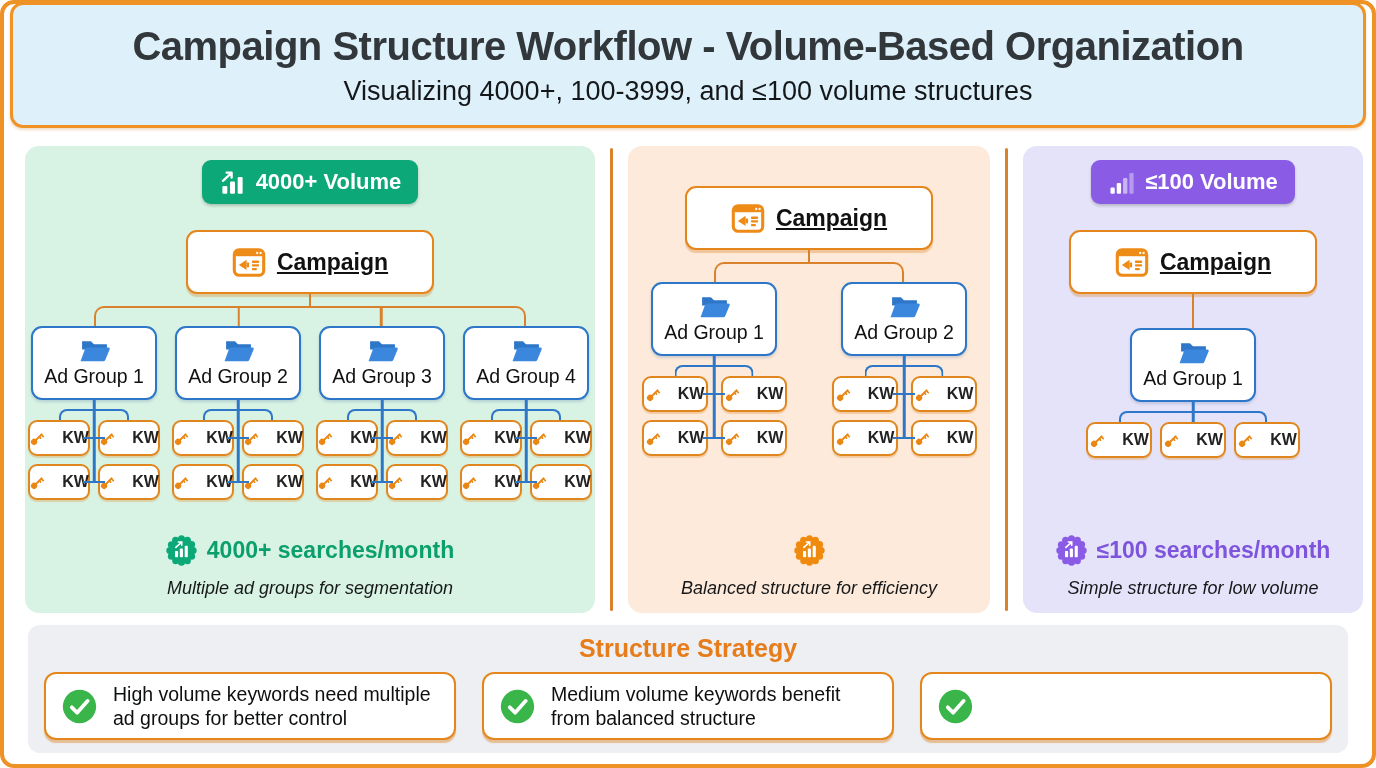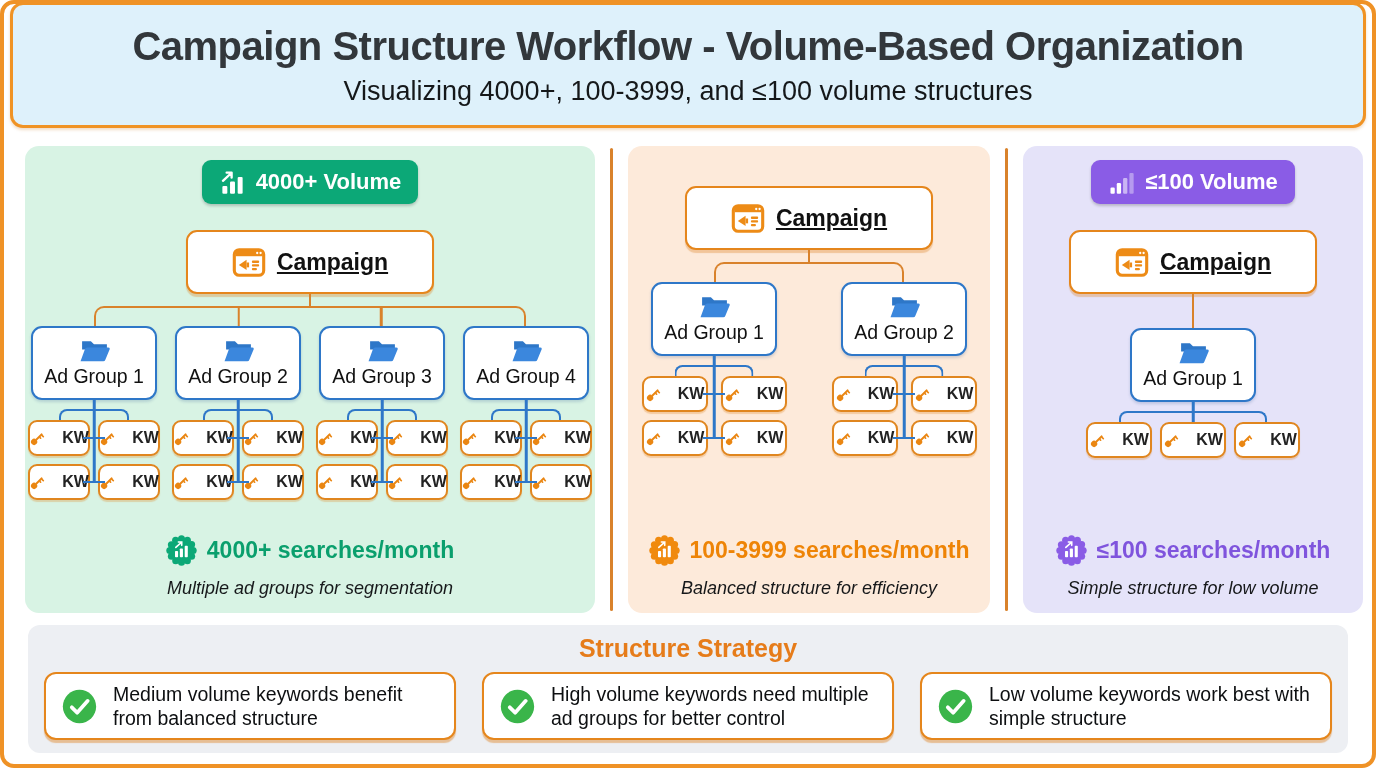--- a/index.html
+++ b/index.html
@@ -646,21 +646,20 @@
               <circle cx="15.0" cy="3.7" r="3.4" fill="#f08a0e"></circle>
               <circle cx="20.7" cy="5.2" r="3.4" fill="#f08a0e"></circle>
               <circle cx="24.8" cy="9.3" r="3.4" fill="#f08a0e"></circle>
       <circle cx="15" cy="15" r="11.8" fill="#f08a0e"></circle>
       <rect x="8.7" y="15.5" width="3" height="6" rx=".8" fill="#fff"></rect>
       <rect x="13.4" y="13" width="3" height="8.5" rx=".8" fill="#fff"></rect>
       <rect x="18.1" y="10.5" width="3" height="11" rx=".8" fill="#fff"></rect>
       <path d="M9.5 12 L14.5 7.5 M12 6.8 h3.2 v3.2" stroke="#fff" stroke-width="1.6" fill="none" stroke-linecap="round"></path>
     </svg>
           </span>
-        <span>100-3999 searches/month</span>
       </div>
       <div class="fnote">Balanced structure for efficiency</div>
     </div>
   </div>
 
   <div class="divider"></div>
 
   <div class="col col-2">
     <div class="badge badge-2">
       <span>
@@ -783,34 +782,33 @@
 <div class="strategy">
   <div class="stitle">Structure Strategy</div>
   <div class="cards">
     <div class="card">
       <span>
           <svg width="37" height="37" viewBox="0 0 36 36">
       <circle cx="18" cy="18" r="16.2" fill="#3ab54a"></circle>
       <path d="M10.5 18.8 l5.2 5.2 L26 12.5" stroke="#fff" stroke-width="3.6" fill="none" stroke-linecap="round" stroke-linejoin="round"></path>
     </svg>
         </span>
-      <span class="txt">Medium volume keywords benefit from balanced structure</span>
+      <span class="txt">High volume keywords need multiple ad groups for better control</span>
     </div>
     <div class="card">
       <span>
           <svg width="37" height="37" viewBox="0 0 36 36">
       <circle cx="18" cy="18" r="16.2" fill="#3ab54a"></circle>
       <path d="M10.5 18.8 l5.2 5.2 L26 12.5" stroke="#fff" stroke-width="3.6" fill="none" stroke-linecap="round" stroke-linejoin="round"></path>
     </svg>
         </span>
-      <span class="txt">High volume keywords need multiple ad groups for better control</span>
+      <span class="txt">Medium volume keywords benefit from balanced structure</span>
     </div>
     <div class="card">
       <span>
           <svg width="37" height="37" viewBox="0 0 36 36">
       <circle cx="18" cy="18" r="16.2" fill="#3ab54a"></circle>
       <path d="M10.5 18.8 l5.2 5.2 L26 12.5" stroke="#fff" stroke-width="3.6" fill="none" stroke-linecap="round" stroke-linejoin="round"></path>
     </svg>
         </span>
-      <span class="txt">Low volume keywords work best with simple structure</span>
     </div>
   </div>
 </div>
 
 </body></html>

